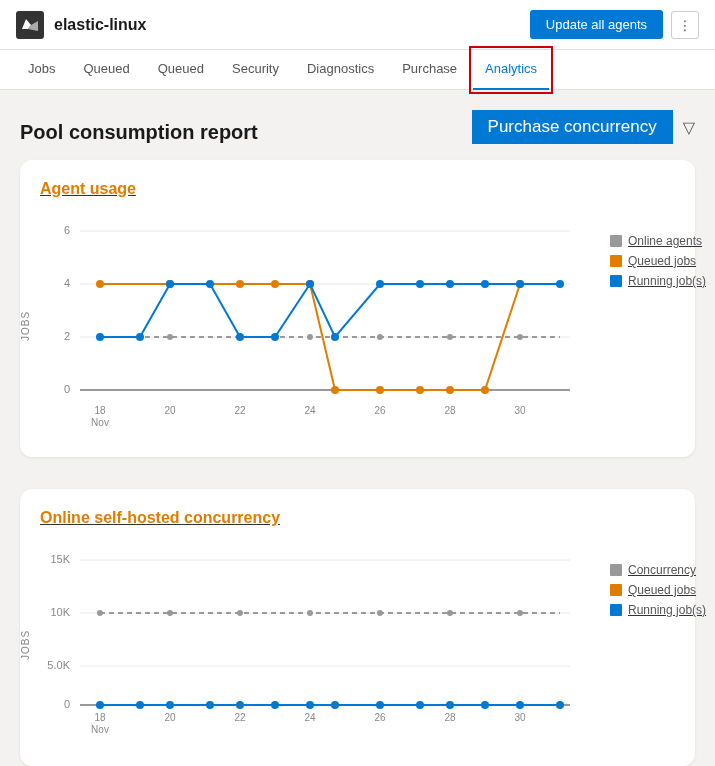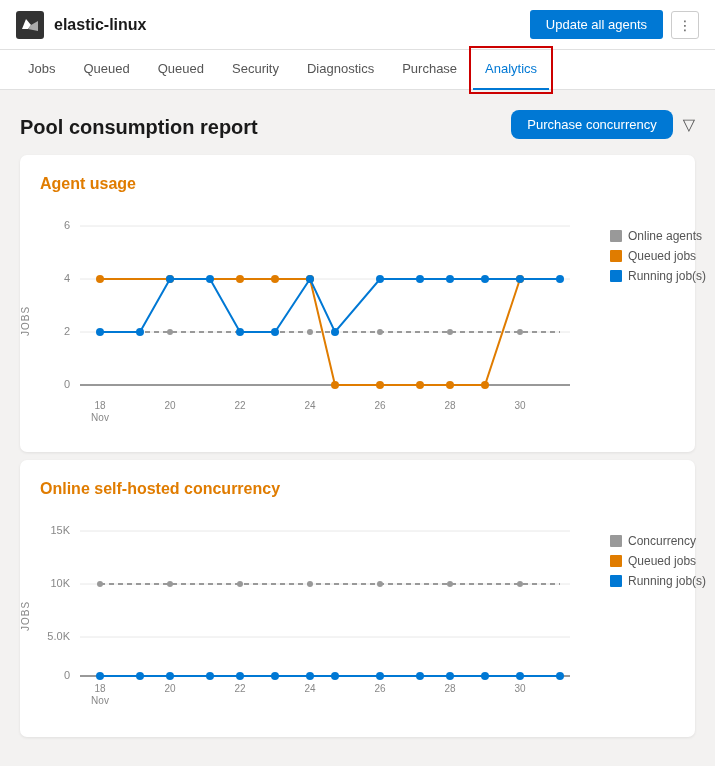--- a/index.html
+++ b/index.html
@@ -39,28 +39,28 @@
     }
 
     .main { padding: 20px 20px; background: #f3f2f1; }
 
     .page-header {
       display: flex; align-items: flex-end; justify-content: space-between; margin-bottom: 16px;
     }
     .page-title { font-size: 20px; font-weight: 600; color: #1a1a1a; }
     .page-header-actions { display: flex; align-items: center; gap: 10px; }
     .purchase-btn {
-      background: #0078d4; color: white; border: none; border-radius: 8px;
-      padding: 7px 16px; font-size: 13px; cursor: pointer; font-weight: 500;
+      background: #0078d4; color: white; border: none; border-radius: 0;
+      padding: 7px 16px; font-size: 17px; cursor: pointer; font-weight: 500;
     }
     .filter-icon { cursor: pointer; color: #555; font-size: 16px; }
 
     .chart-card {
-      background: #fff; border-radius: 7px; box-shadow: 0 1px 3px rgba(0,0,0,0.08);
-      padding: 20px; margin-bottom: 8px;
+      background: #fff; border-radius: 12px; box-shadow: 0 1px 3px rgba(0,0,0,0.08);
+      padding: 20px; margin-bottom: 32px; text-decoration: underline;
     }
     .chart-title { font-size: 16px; font-weight: 600; color: #e07c00; margin-bottom: 16px; }
 
     .chart-area {
       display: flex; gap: 20px; align-items: flex-start;
     }
     .chart-wrapper { flex: 1; position: relative; }
     .chart-y-label {
       writing-mode: vertical-rl; transform: rotate(180deg);
       font-size: 10px; color: #888; letter-spacing: 1px; text-transform: uppercase;

